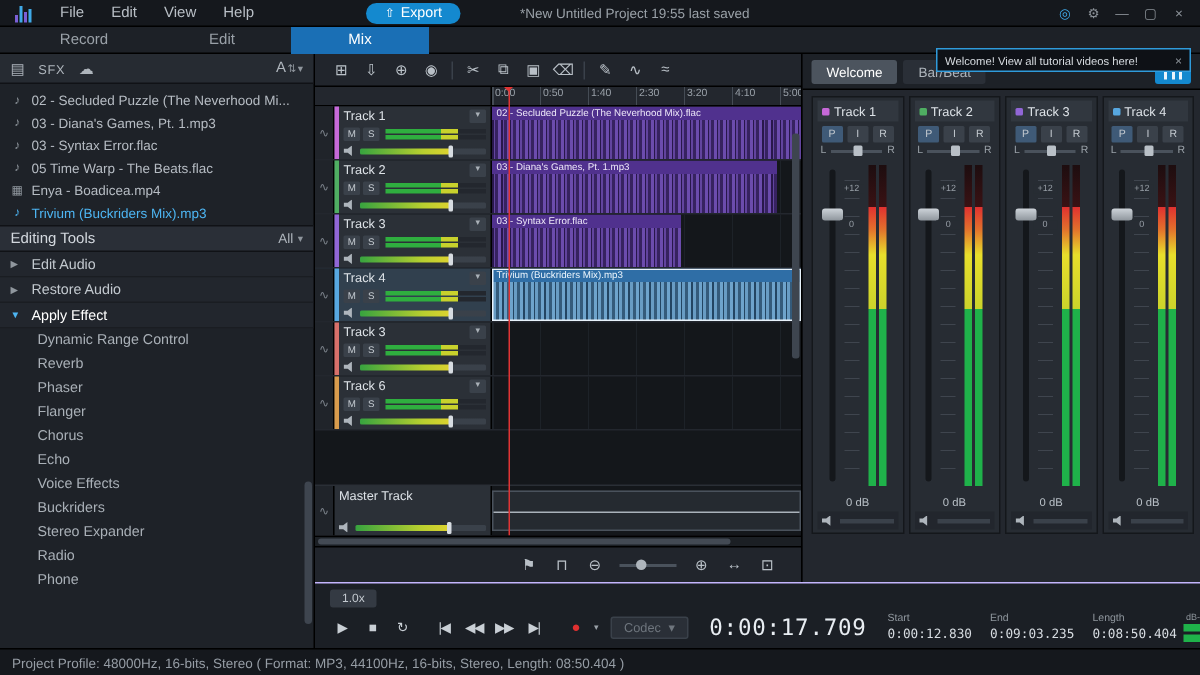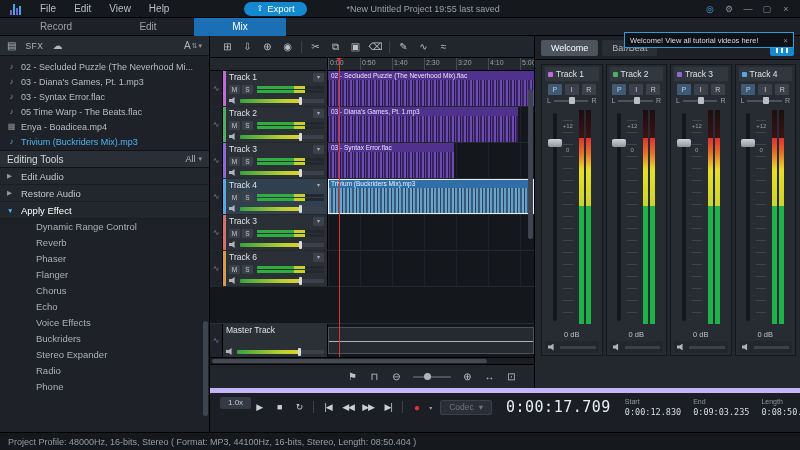--- a/index.html
+++ b/index.html
@@ -45,21 +45,21 @@
 .file .fic{color:#8f969d;font-size:8px;width:9px;text-align:center}
 .file.sel{color:#4db5f2}
 .file.sel .fic{color:#4db5f2}
 .toolshead{height:18px;background:#2a2f37;display:flex;align-items:center;padding:0 7px;color:#d3d8de;font-size:10px;border-top:1px solid #101216;border-bottom:1px solid #101216}
 .alldd{color:#aeb5bc;font-size:9px;display:flex;align-items:center;gap:3px}
 .section{height:17px;display:flex;align-items:center;gap:6px;padding:0 7px;color:#c3c9cf;font-size:9.5px;background:#22262d;border-bottom:1px solid #1a1d22}
 .section .tri{font-size:6.5px;color:#8f969d;width:8px}
 .section.active{color:#fff}
 .section.active .tri{color:#4db5f2}
 .fxlist{flex:1;overflow:hidden}
-.fx{height:16px;line-height:16px;padding-left:36px;color:#a9b0b7;font-size:9.5px;white-space:nowrap;overflow:hidden}
+.fx{height:16px;line-height:16px;padding-left:25px;color:#a9b0b7;font-size:9.5px;white-space:nowrap;overflow:hidden}
 .sbscroll{position:absolute;right:1px;top:285px;width:5px;height:95px;background:#3e454f;border-radius:3px;z-index:5}
 
 .ctoolbar{height:22px;display:flex;align-items:center;gap:1px;padding:0 8px;background:#21252c;border-bottom:1px solid #000}
 .cic{width:19px;height:16px;display:flex;align-items:center;justify-content:center;color:#b9c0c7;font-size:10px;border-radius:2px}
 .csep{width:1px;height:12px;background:#3a414a;margin:0 3px}
 
 .trackstack{flex:1;display:flex;flex-direction:column;position:relative;min-height:0;overflow:hidden}
 .ruler{height:13px;display:flex;background:#23272e;border-bottom:1px solid #000}
 .rhead{width:118px;border-right:1px solid #000}
 .rticks{flex:1;position:relative;overflow:hidden;background:repeating-linear-gradient(90deg,#454c55 0 1px,transparent 1px 32px)}
@@ -129,21 +129,21 @@
 .fscale::before{content:"";position:absolute;left:3px;right:3px;top:10px;bottom:8px;background:repeating-linear-gradient(#3f454e 0 1px,transparent 1px 12px)}
 .fscale span{position:absolute;left:0;width:100%;text-align:center;font-size:6px;color:#979ea6;background:#272c33}
 .fscale span:nth-child(1){top:13px}
 .fscale span:nth-child(2){top:37px}
 .meters{display:flex;gap:2px}
 .vm{width:5px;background:linear-gradient(to top,#1fb24a 0,#1fb24a 55%,#cbd32b 55%,#e8df2b 72%,#e2702c 80%,#e03030 87%,#3a1214 87%,#1d0d0f 100%)}
 .sval{font-size:7.5px;color:#b9c0c7;margin:3px 0 2px;flex:none}
 .srow{width:100%;height:12px;display:flex;align-items:center;gap:4px;padding:0 3px;background:#22262d;flex:none}
 .srow .mini{flex:1;height:3px;background:#3a414a}
 
-.transport{height:44px;background:#1b1f25;border-top:5px solid #c4b5fd;padding:2px 8px 2px 10px;display:flex;flex-direction:row}
+.transport{height:44px;background:#1b1f25;border-top:1px solid #c4b5fd;padding:2px 8px 2px 10px;display:flex;flex-direction:column}
 .trow1{height:15px;display:flex;align-items:center}
 .speed{height:12px;padding:0 8px;background:#343a43;border:none;color:#c3c9cf;font-size:8px;border-radius:2px}
 .trow2{height:24px;display:flex;align-items:center;gap:4px}
 .tbtn{min-width:16px;height:16px;background:transparent;border:none;color:#c9cfd5;font-size:9px;display:flex;align-items:center;justify-content:center;letter-spacing:-1px;padding:0 1px}
 .tbtn.rec{color:#e03030;font-size:10px;letter-spacing:0}
 .tsep{width:1px;height:12px;background:#3a414a;margin:0 2px}
 .recdd{color:#9aa1a8;font-size:6px}
 .codec{height:15px;padding:0 8px;background:#2a2f37;color:#6f767e;font-size:8.5px;border:1px solid #3a414a;border-radius:2px;display:flex;align-items:center;gap:5px;margin:0 4px}
 .timecode{font-family:"DejaVu Sans Mono",monospace;font-size:15px;color:#e8edf2;margin:0 10px 0 6px;letter-spacing:.5px;white-space:nowrap}
 .fields{display:flex;gap:12px}

